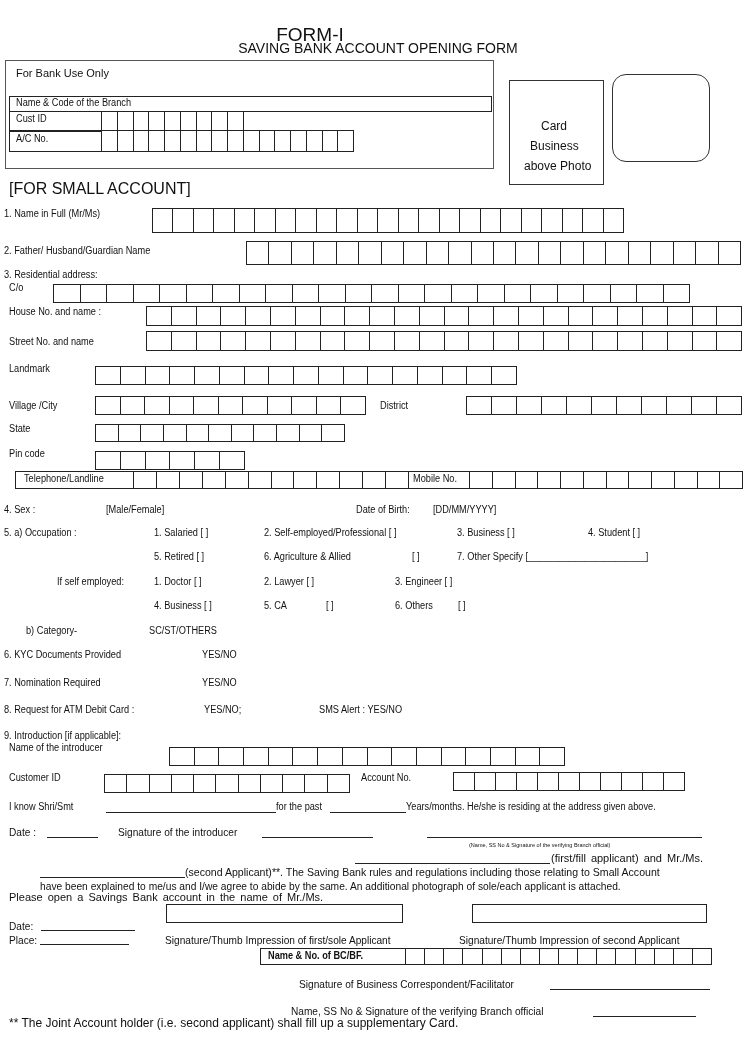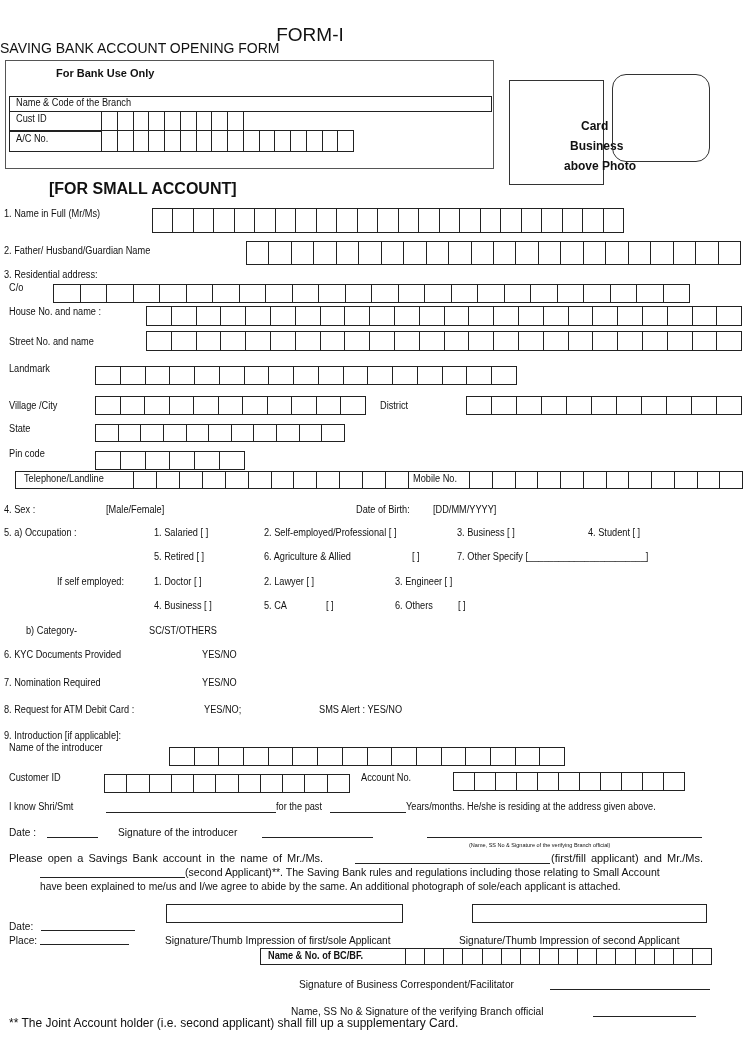--- a/index.html
+++ b/index.html
@@ -1,24 +1,24 @@
 <!DOCTYPE html>
 <html><head>
 <meta charset="utf-8">
 <style>
   html, body { margin:0; padding:0; background:#fff; }
   body { width:756px; height:1046px; position:relative; overflow:hidden; font-family:"Liberation Sans", sans-serif; color:#111; }
   .abs { position:absolute; }
   .t { position:absolute; font-size:10px; white-space:nowrap; letter-spacing:0; transform:scaleX(0.92); transform-origin:left top; }
-  .tb { position:absolute; font-size:11px; font-weight:bold; white-space:nowrap;margin-left:40px; }
+  .tb { position:absolute; font-size:11px; font-weight:normal; white-space:nowrap; }
   .boxes { position:absolute; display:flex; border:1.5px solid #222; box-sizing:border-box; }
   .boxes span { flex:1; border-right:1px solid #222; box-sizing:border-box; }
   .boxes span:last-child { border-right:none; }
   .title1 { position:absolute; left:0; width:620px; text-align:center; top:24px; font-size:19px; }
-  .title2 { position:absolute; left:0; width:756px; top:40px; font-size:14px; }
+  .title2 { position:absolute; left:0; width:756px; text-align:center; top:40px; font-size:14px; }
   .frame { position:absolute; border:1.5px solid #555; box-sizing:border-box; }
   .line { position:absolute; border-bottom:1px solid #222; }
   .para { position:absolute; font-size:11px; line-height:15px; }
 </style>
 </head>
 <body>
 
 <div class="title1">FORM-I</div>
 <div class="title2">SAVING BANK ACCOUNT OPENING FORM</div>
 
@@ -404,21 +404,21 @@
 <div class="line" style="left:330px;top:812px;width:76px;"></div>
 <div class="t" style="left:406px;top:801px;">Years/months.  He/she is residing at the address given above.</div>
 
 <div class="t" style="left:9px;top:826px;font-size:11px;">Date :</div>
 <div class="line" style="left:47px;top:837px;width:51px;"></div>
 <div class="t" style="left:118px;top:826px;font-size:11px;">Signature of the introducer</div>
 <div class="line" style="left:262px;top:837px;width:111px;"></div>
 <div class="line" style="left:427px;top:837px;width:275px;"></div>
 <div class="t" style="left:469px;top:842px;font-size:6px;">(Name, SS No &amp; Signature of the verifying Branch official)</div>
 
-<div class="para" style="left:9px;top:851px;word-spacing:2px;text-align:center;">Please open a Savings Bank account in the name of Mr./Ms.</div>
+<div class="para" style="left:9px;top:890px;word-spacing:2px;text-align:center;">Please open a Savings Bank account in the name of Mr./Ms.</div>
 <div class="line" style="left:355px;top:863px;width:195px;"></div>
 <div class="para" style="left:551px;top:851px;word-spacing:2px;">(first/fill applicant) and Mr./Ms.</div>
 <div class="line" style="left:40px;top:877px;width:145px;"></div>
 <div class="para" style="left:185px;top:865px;transform:scaleX(0.96);transform-origin:left top;">(second Applicant)**. The Saving Bank rules and regulations including those relating to Small Account</div>
 <div class="para" style="left:40px;top:879px;transform:scaleX(0.93);transform-origin:left top;">have been explained to me/us and I/we agree to abide by the same. An additional photograph of sole/each applicant is attached.</div>
 
 <div class="abs" style="left:166px;top:904px;width:237px;height:19px;border:1.5px solid #222;box-sizing:border-box;"></div>
 <div class="abs" style="left:472px;top:904px;width:235px;height:19px;border:1.5px solid #222;box-sizing:border-box;"></div>
 <div class="t" style="left:9px;top:920px;font-size:11px;">Date:</div>
 <div class="line" style="left:41px;top:930px;width:94px;"></div>

